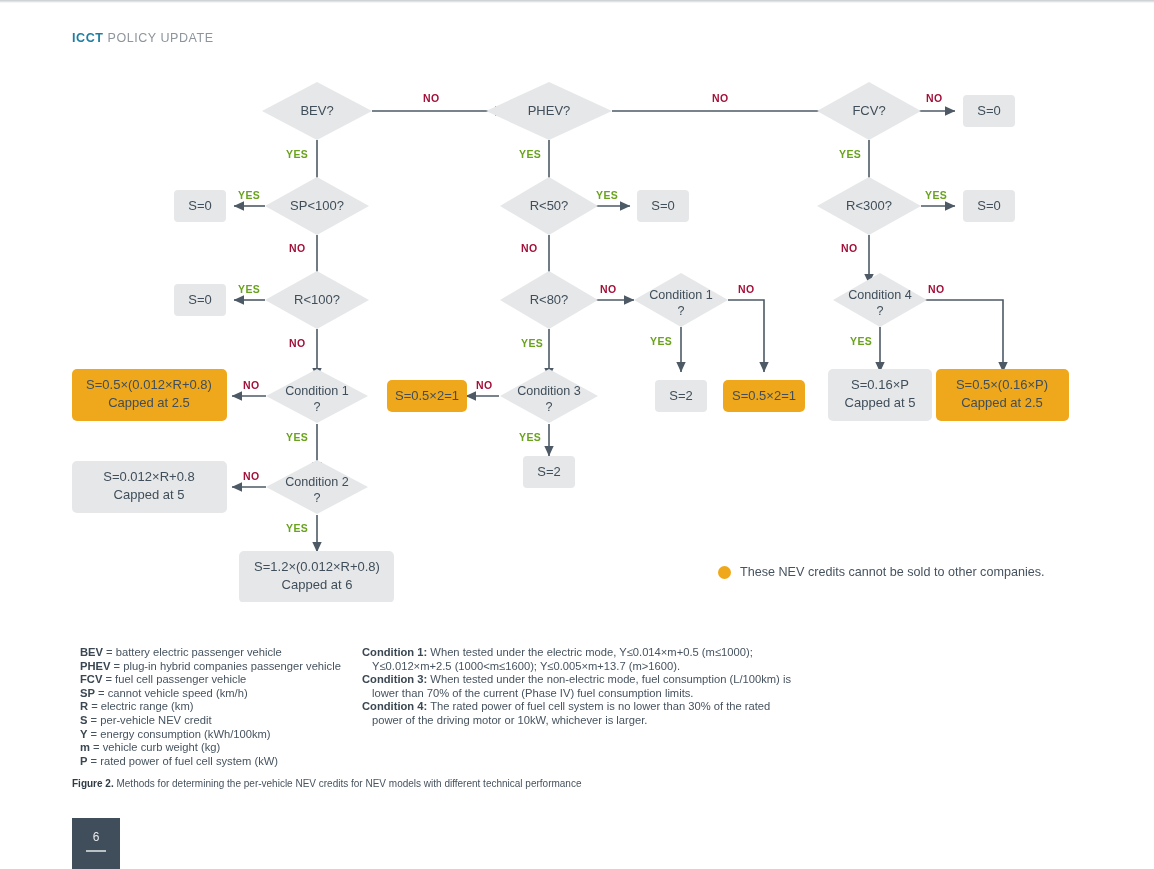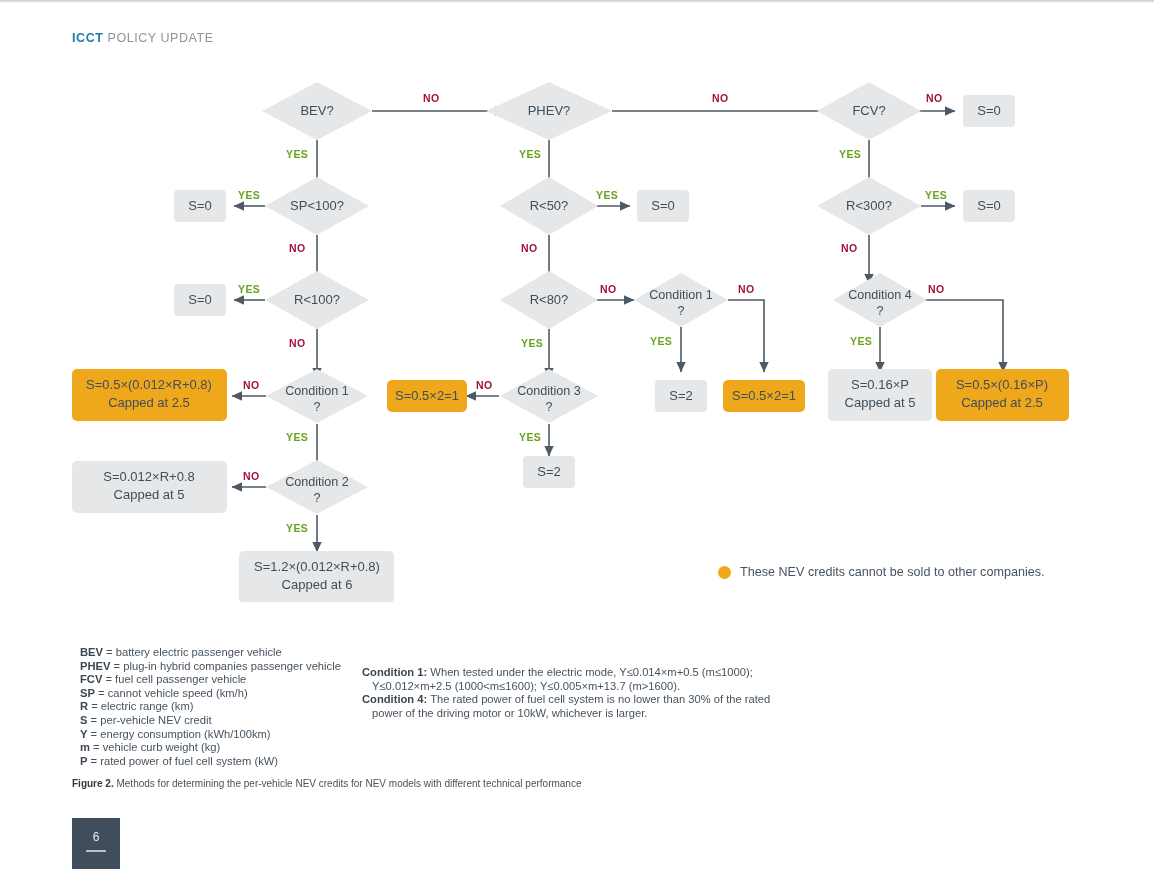--- a/index.html
+++ b/index.html
@@ -24,21 +24,21 @@
   .diamond{fill:#e6e7e8;}
   .box-grey{fill:#e6e7e8;}
   .box-orange{fill:#efa81b;}
 
   #legend{position:absolute;left:718px;top:565px;display:flex;align-items:center;gap:9px;justify-content:flex-end;}
   #legend .dot{width:13px;height:13px;border-radius:50%;background:#efa81b;flex:none;}
   #legend .txt{font-size:12.6px;color:#46535f;}
 
   #notes{position:absolute;left:72px;top:646px;width:1010px;display:flex;gap:10px;}
   #notes .col-left{width:280px;}
-  #notes .col-right{width:430px;margin-top:20px;}
+  #notes .col-right{width:430px;}
   #notes .ln{font-size:11.2px;line-height:13.6px;color:#46535f;white-space:nowrap;padding-left:8px;}
   #notes .col-right .ln{white-space:normal;text-indent:-10px;padding-left:10px;}
   #notes b{font-weight:bold;color:#3a4752;}
 
   #caption{position:absolute;left:72px;top:778px;font-size:10px;color:#46535f;}
   #caption b{font-weight:bold;color:#2f3b45;}
 
   #pagebox{position:absolute;left:72px;top:818px;width:48px;height:51px;background:#3f4e5a;}
   #pagenum{position:absolute;left:0;top:12px;width:48px;text-align:center;font-size:12px;color:#e8eaec;}
   #pagerule{position:absolute;left:14px;top:32px;width:20px;height:1.6px;background:#b9c0c6;}
@@ -297,20 +297,21 @@
     <div class="ln"><b>FCV</b><span> = fuel cell passenger vehicle</span></div>
     <div class="ln"><b>SP</b><span> = cannot vehicle speed (km/h)</span></div>
     <div class="ln"><b>R</b><span> = electric range (km)</span></div>
     <div class="ln"><b>S</b><span> = per-vehicle NEV credit</span></div>
     <div class="ln"><b>Y</b><span> = energy consumption (kWh/100km)</span></div>
     <div class="ln"><b>m</b><span> = vehicle curb weight (kg)</span></div>
     <div class="ln"><b>P</b><span> = rated power of fuel cell system (kW)</span></div>
   </div>
   <div class="col-right">
     <div class="ln"><b>Condition 1:</b><span> When tested under the electric mode, Y≤0.014×m+0.5 (m≤1000); Y≤0.012×m+2.5 (1000&lt;m≤1600); Y≤0.005×m+13.7 (m&gt;1600).</span></div>
+    <div class="ln"><b>Condition 3:</b><span> When tested under the non-electric mode, fuel consumption (L/100km) is lower than 70% of the current (Phase IV) fuel consumption limits.</span></div>
     <div class="ln"><b>Condition 4:</b><span> The rated power of fuel cell system is no lower than 30% of the rated power of the driving motor or 10kW, whichever is larger.</span></div>
   </div>
 </div>
 
 <div id="caption"><b>Figure 2.</b><span> Methods for determining the per-vehicle NEV credits for NEV models with different technical performance</span></div>
 
 <div id="pagebox">
   <div id="pagenum">6</div>
   <div id="pagerule"></div>
 </div>

